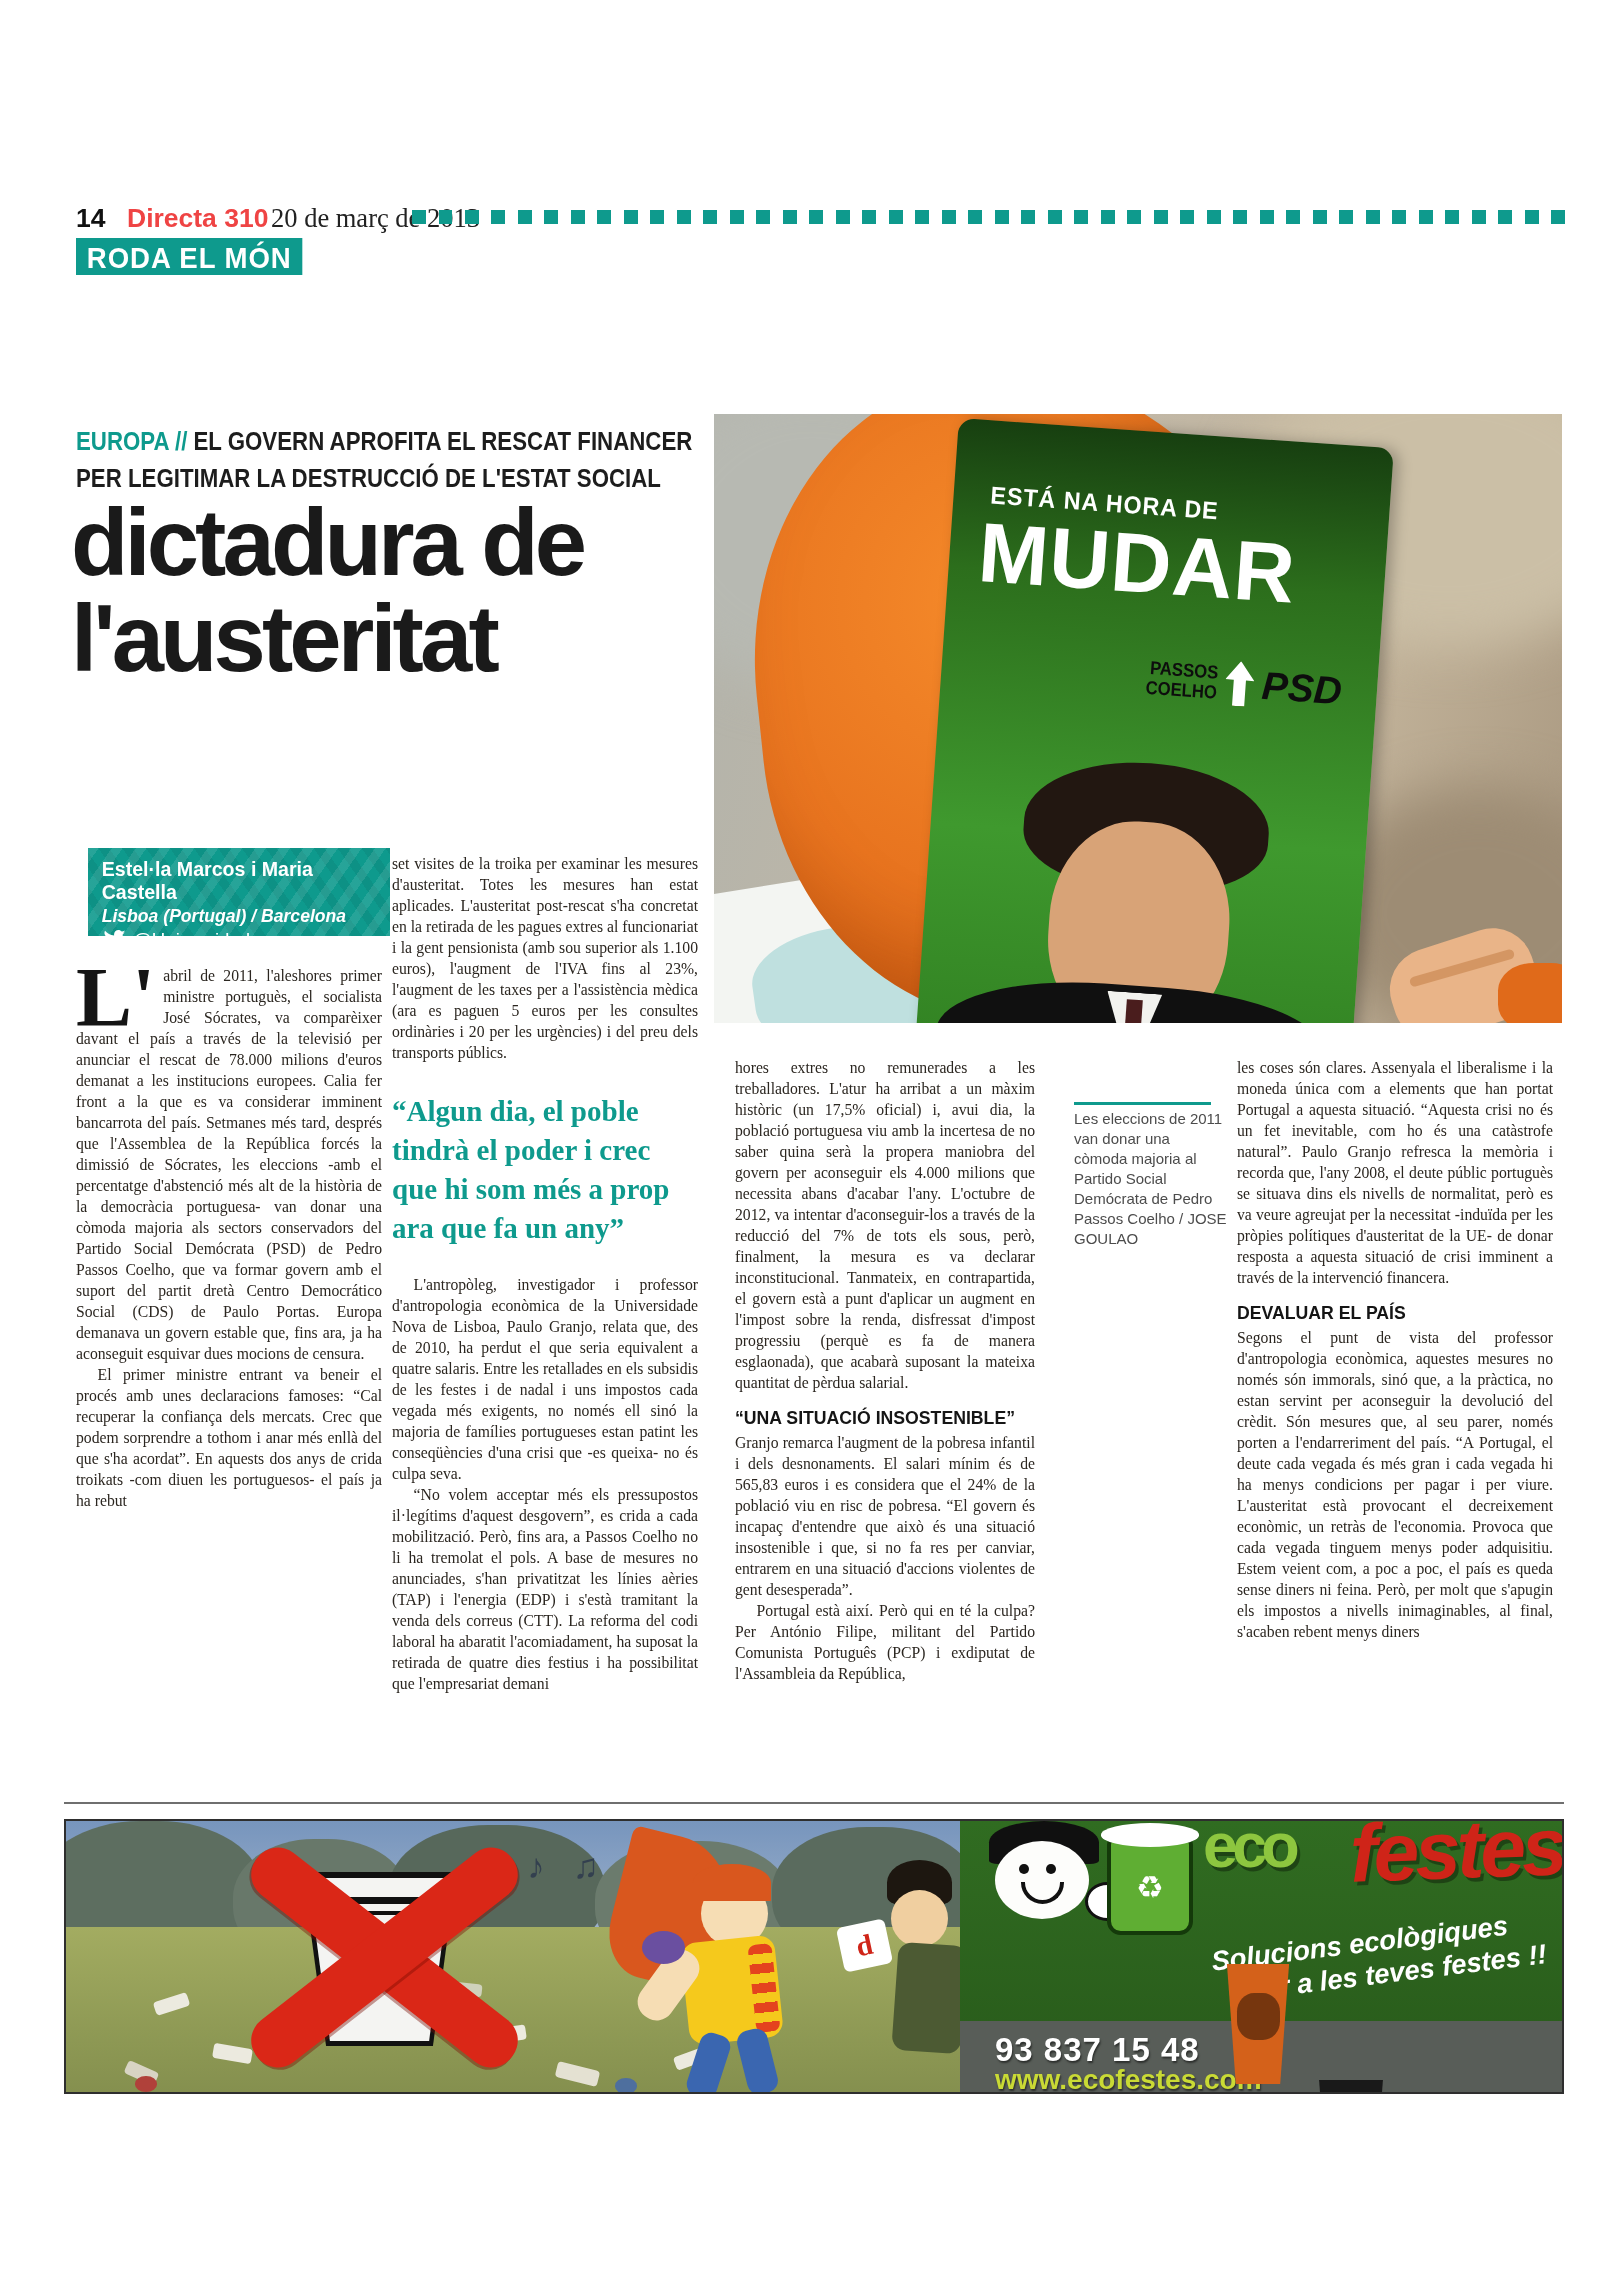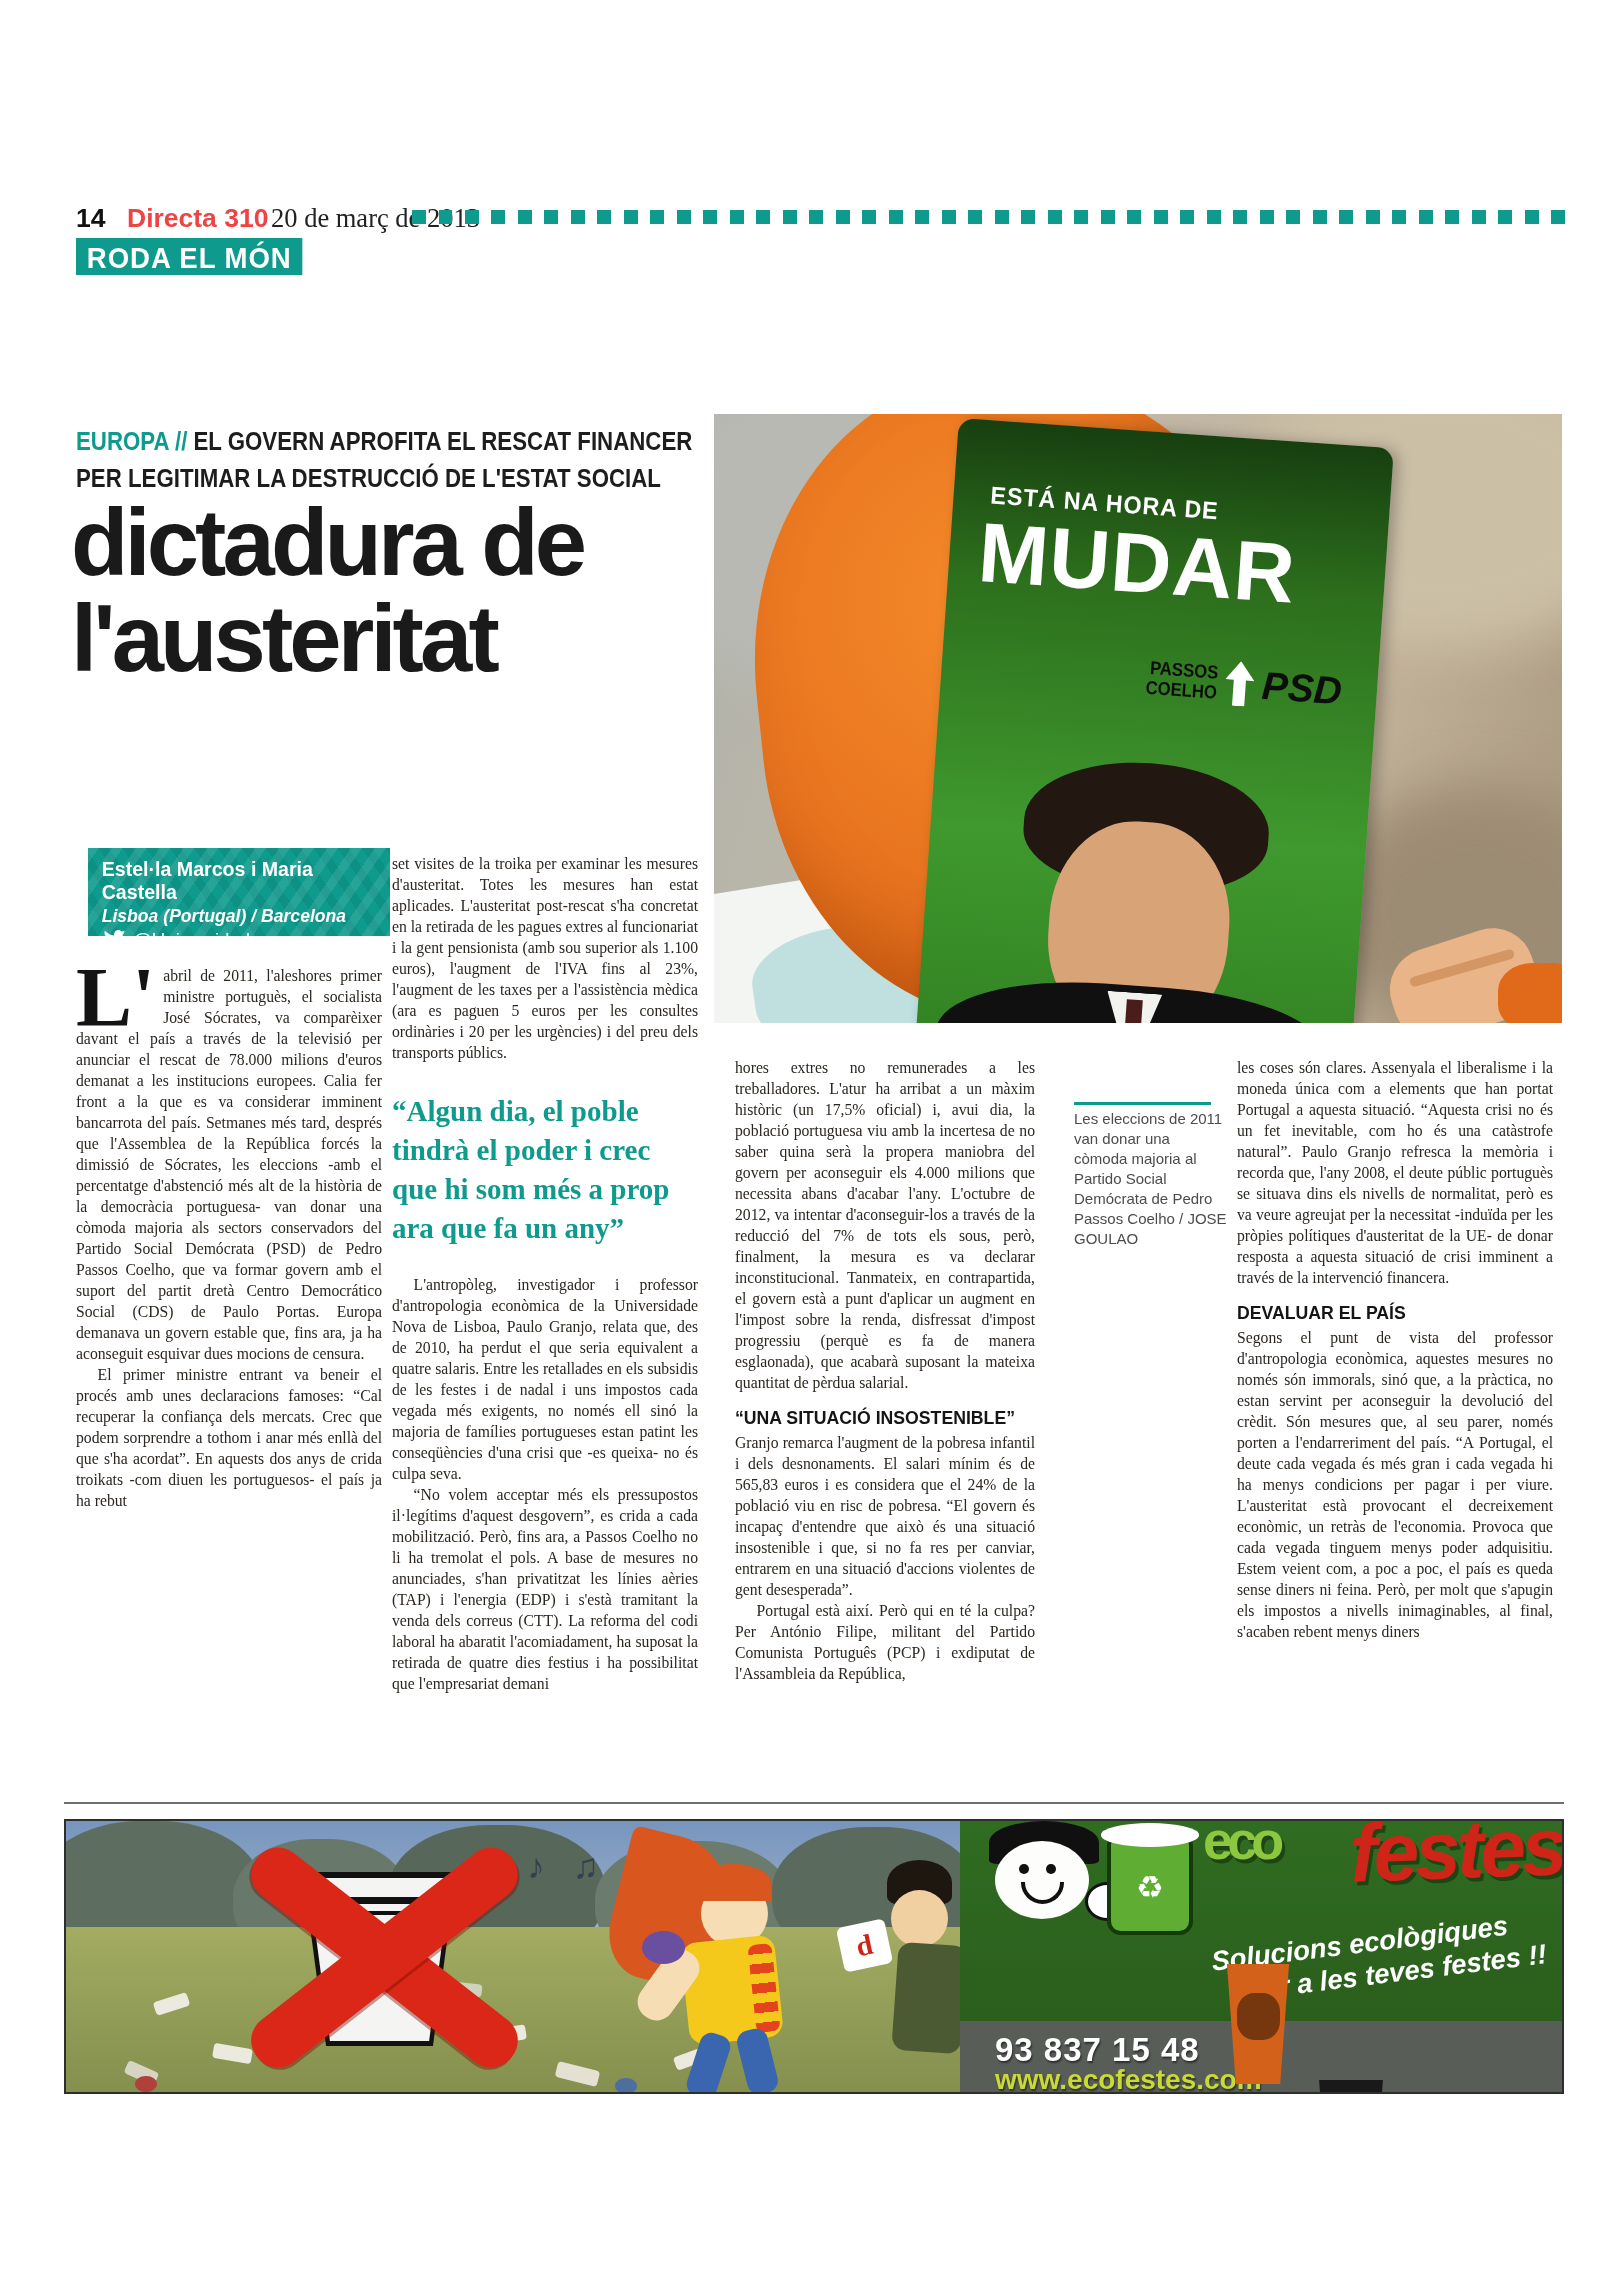--- a/index.html
+++ b/index.html
@@ -80,21 +80,21 @@
   
   .ad{overflow:hidden;background:#8f9a55;border:2px solid #2e2e2e;}
   .ad-sky{background:linear-gradient(180deg,#7795bd 0%,#a3b6cd 100%);}
   .tree{border-radius:46%;}
   .ad-ground{background:linear-gradient(180deg,#a3ac61 0%,#8f9a55 60%,#848f4e 100%);}
   .litter{background:#eceadf;border-radius:3.9px;}
   .cup-shape{clip-path:polygon(4% 0,96% 0,82% 100%,18% 100%);}
   .xbar{background:#da2717;border-radius:25.5px;box-shadow:0 2.9px 0 rgba(120,10,0,.4);}
   .ad-green{background:linear-gradient(180deg,#306c21 0%,#28591a 100%);}
   .ad-gray{background:#585d58;}
-  .logo-eco{font-family:"Liberation Sans",sans-serif;font-weight:900;font-size:54px;letter-spacing:-5.9px;
+  .logo-eco{font-family:"Liberation Sans",sans-serif;font-weight:900;font-size:63px;letter-spacing:-5.9px;
     color:#8dc63f;text-shadow:2.9px 3.9px 0 rgba(0,0,0,.35);}
   .logo-festes{font-family:"Liberation Sans",sans-serif;font-weight:900;font-style:italic;font-size:82px;
     letter-spacing:-3.9px;color:#cf2418;text-shadow:2.9px 3.9px 0 rgba(0,0,0,.35);transform:rotate(-2deg);}
   .slogan{font-family:"Liberation Sans",sans-serif;font-weight:bold;font-style:italic;
     color:#fff;font-size:27.4px;line-height:33px;transform:rotate(-7deg);text-align:right;}
   .ad-phone{font-family:"Liberation Sans",sans-serif;font-weight:900;font-size:33px;color:#fff;
     letter-spacing:1px;text-shadow:1px 2px 2px rgba(0,0,0,.5);}
   .ad-web{font-family:"Liberation Sans",sans-serif;font-weight:900;font-size:28px;color:#c9da35;
     text-shadow:1px 2px 2px rgba(0,0,0,.5);}
   .prod-cup{clip-path:polygon(8% 0,92% 0,80% 100%,20% 100%);position:relative;}

